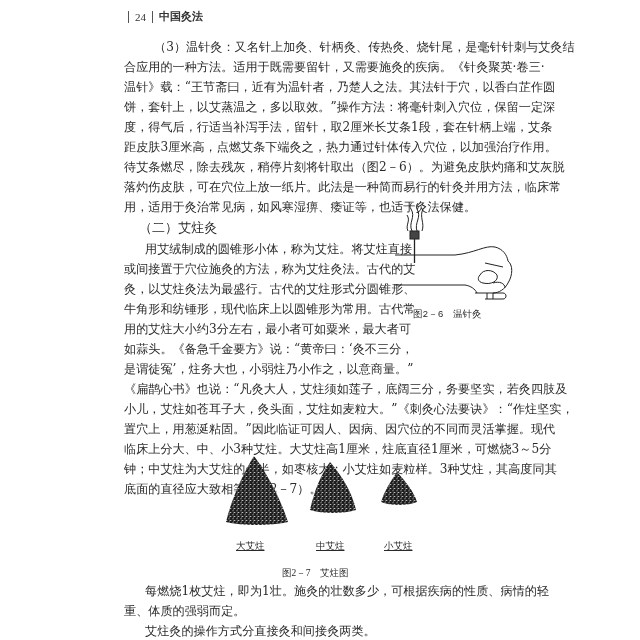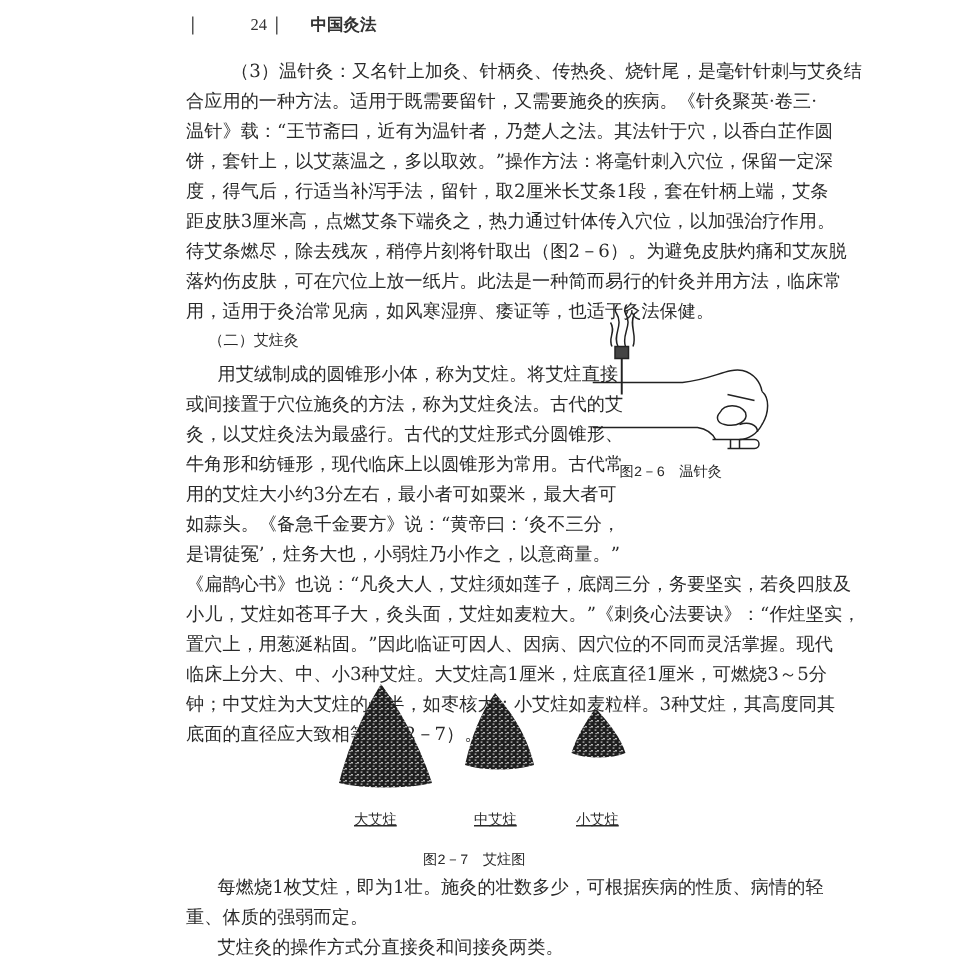--- a/index.html
+++ b/index.html
@@ -1,29 +1,29 @@
 <!DOCTYPE html>
 <html><head>
 <meta charset="utf-8">
 <style>
   html, body { margin:0; padding:0; }
   body { width:640px; height:640px; background:#ffffff; overflow:hidden; position:relative;
          font-family:"DejaVu Serif", "Liberation Serif", serif; color:#2a2a2a; }
   .header { position:absolute; top:9px; left:122px; font-size:11px; color:#333; display:flex; align-items:center; }
   .header .bar { display:inline-block; width:1px; height:12px; background:#555; margin:0 6px; }
-  .header .pnum { font-family:"Liberation Serif", serif; font-size:11px;margin-left:32px; }
-  .header .title { font-weight:bold; font-size:11px; font-family:"DejaVu Sans", sans-serif;margin-left:16px; }
+  .header .pnum { font-family:"Liberation Serif", serif; font-size:11px; }
+  .header .title { font-weight:bold; font-size:11px; font-family:"DejaVu Sans", sans-serif; }
   .line { position:absolute; left:124px; font-size:12.1px; line-height:15px; white-space:nowrap; letter-spacing:0.05px; }
   .narrow { font-size:12.1px;text-align:center; }
-  .heading { font-family:"DejaVu Sans", sans-serif; font-size:10px; }
+  .heading { font-family:"DejaVu Sans", sans-serif; font-size:13px; }
   .fig6 { position:absolute; left:395px; top:203px; width:140px; height:105px; }
   .cap6 { position:absolute; left:413px; top:308px; font-size:9.5px; font-family:Liberation Mono, monospace; }
   .fig7 { position:absolute; left:222px; top:452px; width:220px; height:80px; }
   .cone-label { position:absolute; top:540px; font-size:9.5px;text-decoration:underline; }
-  .cap7 { position:absolute; left:282px; top:567px; font-size:9.5px; font-family:Liberation Mono, monospace; }
+  .cap7 { position:absolute; left:282px; top:567px; font-size:9.5px; font-family:Liberation Serif, serif; }
 </style>
 </head>
 <body>
 
 <div class="header">
   <span class="bar"></span>
   <span class="pnum">24</span>
   <span class="bar"></span>
   <span class="title">中国灸法</span>
 </div>

